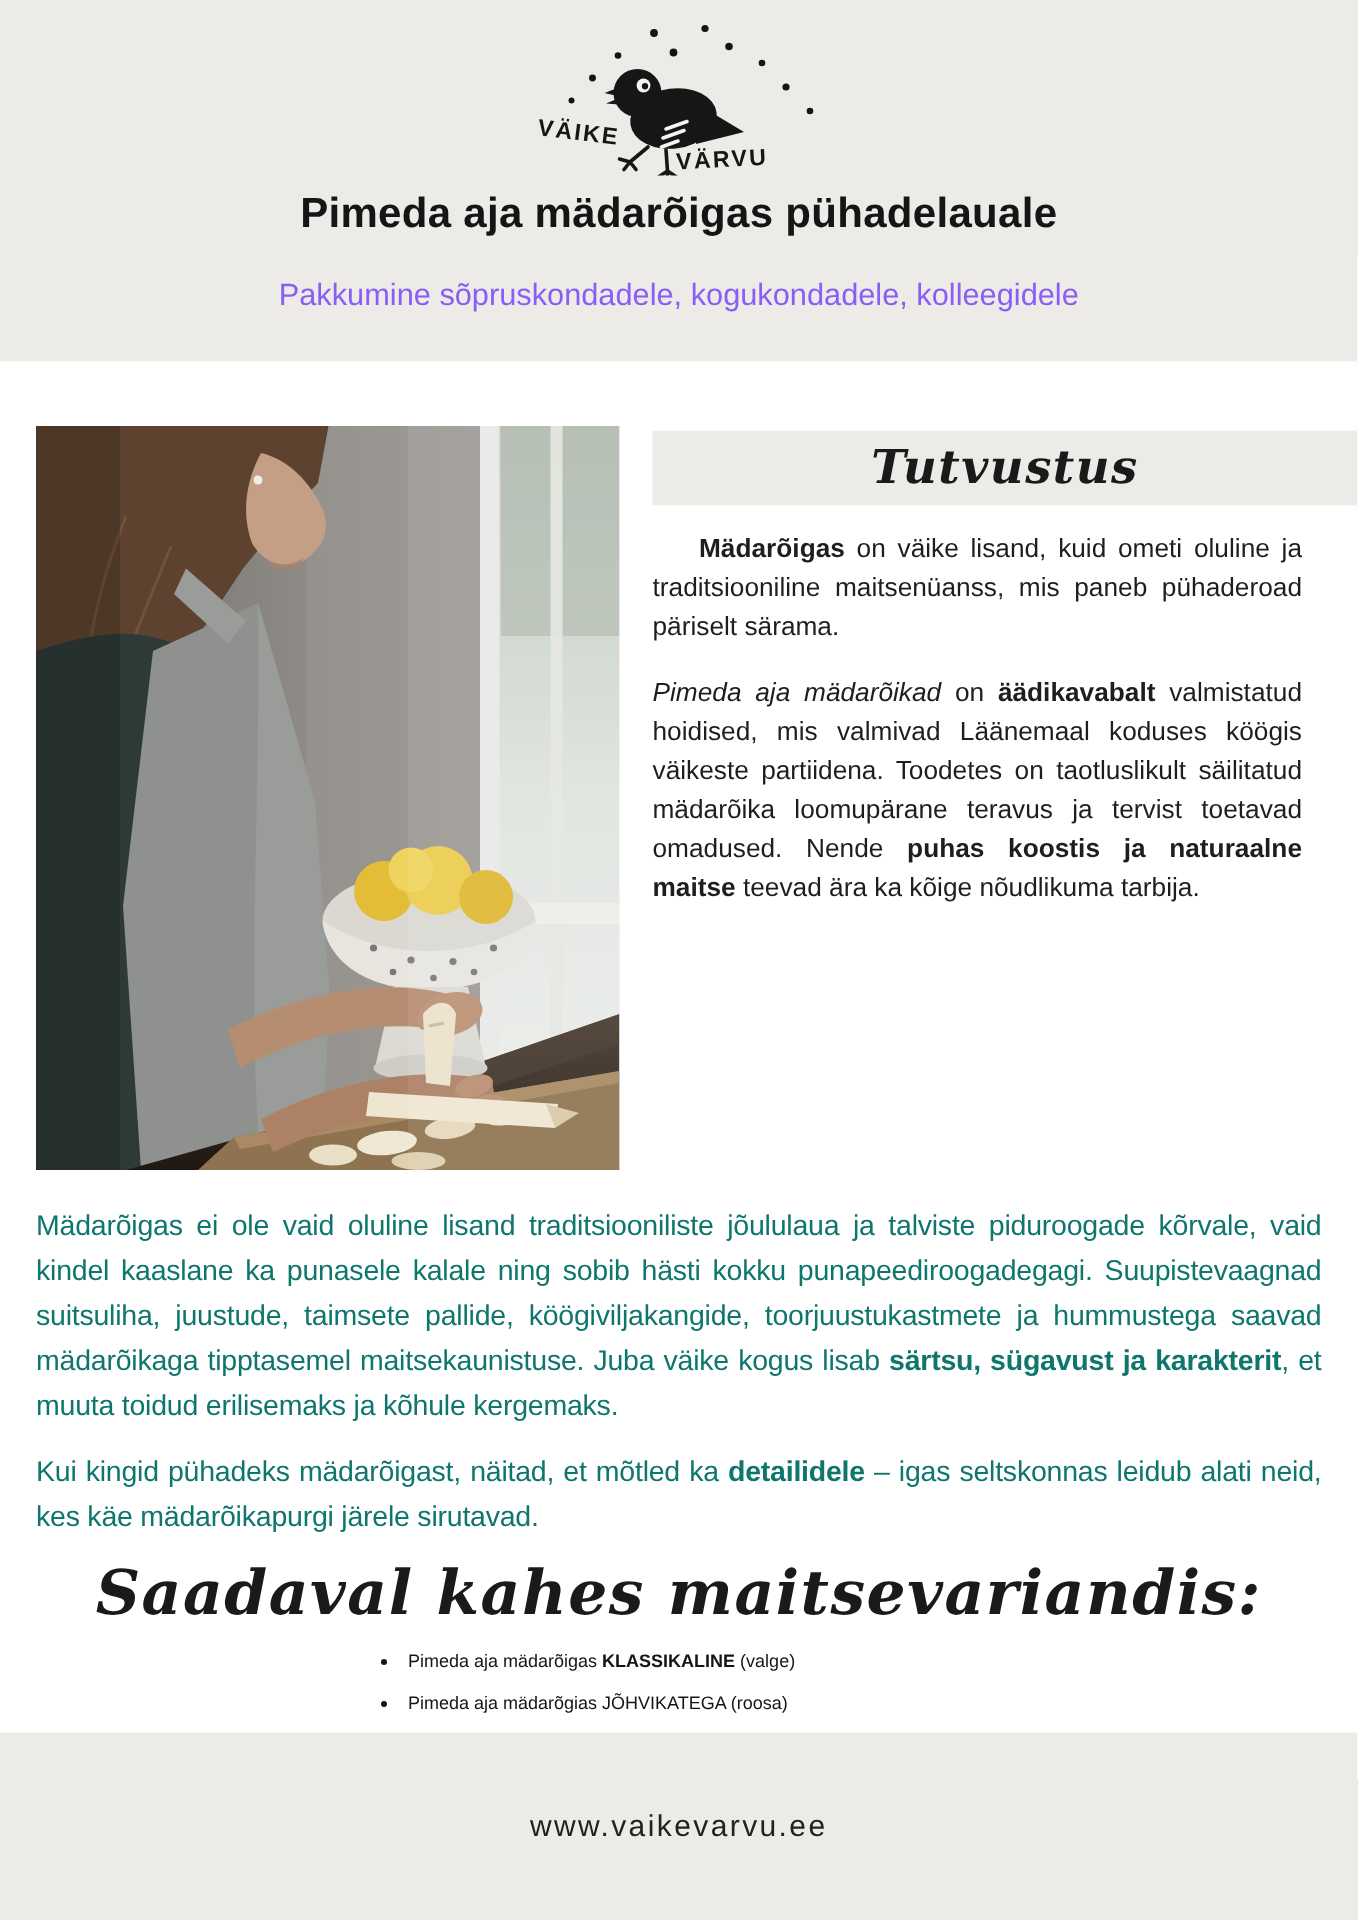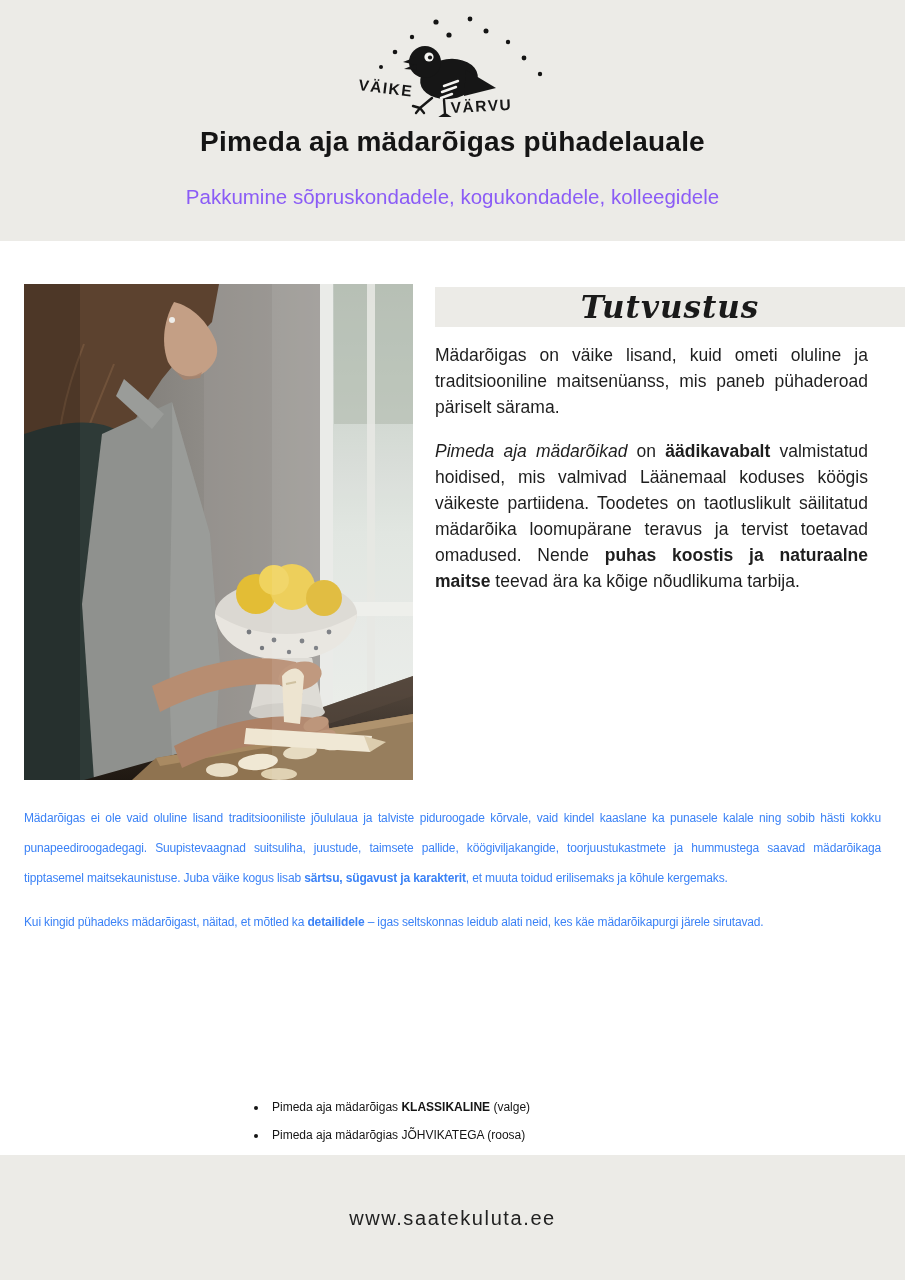--- a/index.html
+++ b/index.html
@@ -20,39 +20,39 @@
     margin-top:2px;
   }
   .page-subtitle { font-size:20.5px; font-weight:400; margin-top:27px; color:#8b5cf6; }
 
   
   .photo { position:absolute; left:24px; top:284px; width:389px; height:496px; overflow:hidden; }
 
   
   .right-col { position:absolute; left:435px; top:287px; width:470px; }
   .intro-band {
-    width:470px; height:40px; background:#ecebe7;
+    width:470px; height:50px; background:#ecebe7;
     display:flex; align-items:center; justify-content:center;
   }
   .script {
     font-family:"DejaVu Serif", serif; font-style:italic; font-weight:700;
     letter-spacing:1px; color:#1a1a1a;
   }
   .intro-band .script { font-size:31px; }
   .right-col .para {
     width:433px; margin-top:15px; font-size:17.5px; line-height:26px;
     text-align:justify; color:#1e1e1e;
   }
   .right-col .para + .para { margin-top:18px; }
 
   
   .wide { position:absolute; left:24px; top:803px; width:857px; }
   .wide .para {
-    font-size:12px; line-height:30px; letter-spacing:-0.15px;
-    text-align:justify; color:#3b82f6;
+    font-size:19px; line-height:30px; letter-spacing:-0.15px;
+    text-align:justify; color:#0f766e;
   }
   .wide .para + .para { margin-top:14px; }
 
   
   .variants-heading {
     position:absolute; top:1038px; left:0; width:905px; text-align:center;
     font-size:41px;
   }
   .variants-list {
     position:absolute; top:1094px; left:268px; list-style:disc;
@@ -219,35 +219,36 @@
 
       <rect x="248" y="0" width="141" height="496" fill="#ffffff" opacity="0.08"></rect>
       <rect x="0" y="0" width="56" height="496" fill="#000000" opacity="0.16"></rect>
     </svg>
   </figure>
 
   <section class="right-col">
     <div class="intro-band">
       <span class="script">Tutvustus</span>
     </div>
-    <p class="para"><span style="font-weight: 400;">Mädarõigas</span><span> on väike lisand, kuid ometi oluline ja traditsiooniline maitsenüanss, mis paneb pühaderoad päriselt särama.</span></p>
+    <p class="para"><span style="font-weight: 700; margin-left: 31px;">Mädarõigas</span><span> on väike lisand, kuid ometi oluline ja traditsiooniline maitsenüanss, mis paneb pühaderoad päriselt särama.</span></p>
     <p class="para"><span style="font-style: italic;">Pimeda aja mädarõikad</span><span> on </span><span style="font-weight: 700;">äädikavabalt</span><span> valmistatud hoidised, mis valmivad Läänemaal koduses köögis väikeste partiidena. Toodetes on taotluslikult säilitatud mädarõika loomupärane teravus ja tervist toetavad omadused. Nende </span><span style="font-weight: 700;">puhas koostis ja naturaalne maitse</span><span> teevad ära ka kõige nõudlikuma tarbija.</span></p>
   </section>
 
   <section class="wide">
     <p class="para"><span>Mädarõigas ei ole vaid oluline lisand traditsiooniliste jõululaua ja talviste piduroogade kõrvale, vaid kindel kaaslane ka punasele kalale  ning sobib hästi kokku punapeediroogadegagi.  Suupistevaagnad suitsuliha, juustude, taimsete pallide, köögiviljakangide, toorjuustukastmete ja hummustega saavad mädarõikaga tipptasemel maitsekaunistuse. Juba väike kogus lisab </span><span style="font-weight: 700;">särtsu, sügavust ja karakterit</span><span>, et muuta toidud erilisemaks ja kõhule kergemaks.</span></p>
     <p class="para"><span>Kui kingid pühadeks mädarõigast, näitad, et mõtled ka </span><span style="font-weight: 700;">detailidele</span><span> – igas seltskonnas leidub alati neid, kes käe mädarõikapurgi järele sirutavad.</span></p>
   </section>
 
+  <h2 class="variants-heading script">Saadaval kahes maitsevariandis:</h2>
   <ul class="variants-list">
     <li>
       <span><span>Pimeda aja mädarõigas </span><span style="font-weight: 700;">KLASSIKALINE</span><span> (valge)</span></span>
     </li>
     <li>
       <span><span>Pimeda aja mädarõgias </span><span style="font-weight: 400;">JÕHVIKATEGA</span><span> (roosa)</span></span>
     </li>
   </ul>
 
   <footer class="footer-band">
-    <span class="footer-url">www.saatekuluta.ee</span>
+    <span class="footer-url">www.vaikevarvu.ee</span>
   </footer>
 
 </div>
 
 </body></html>

